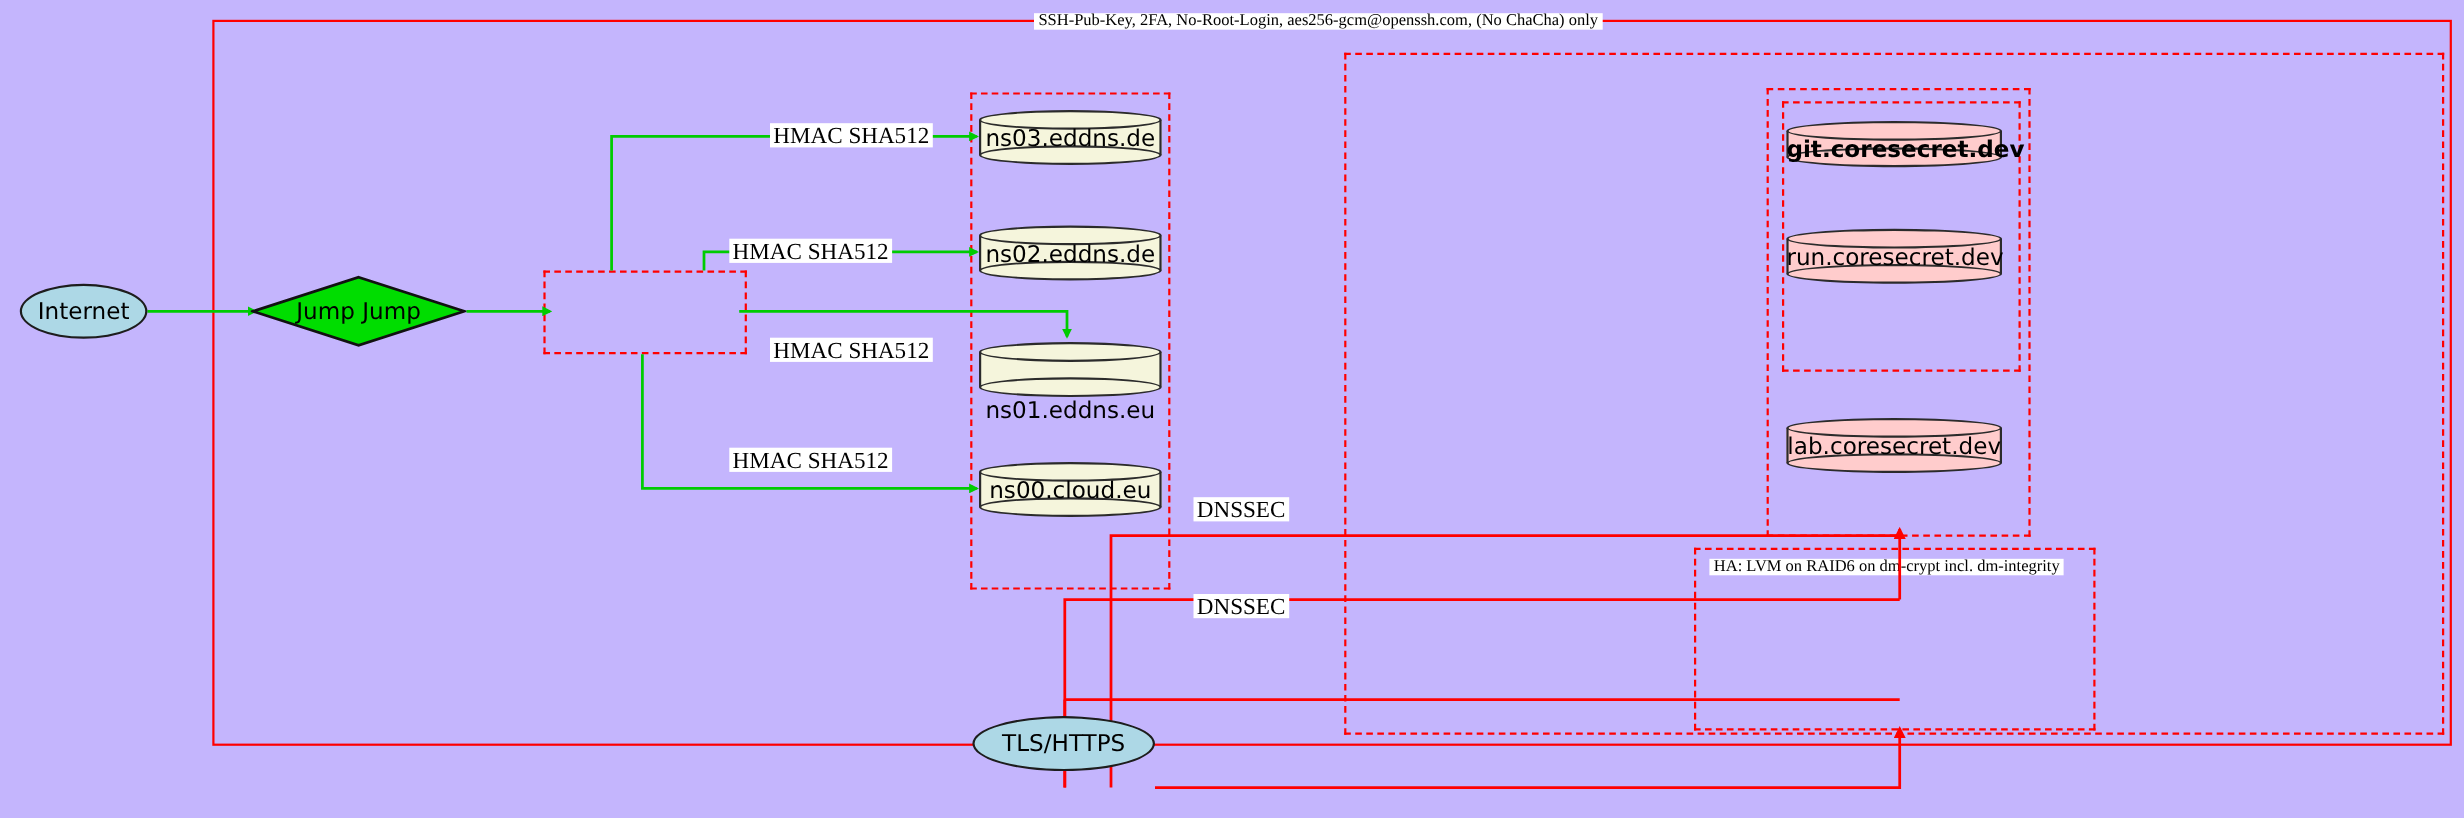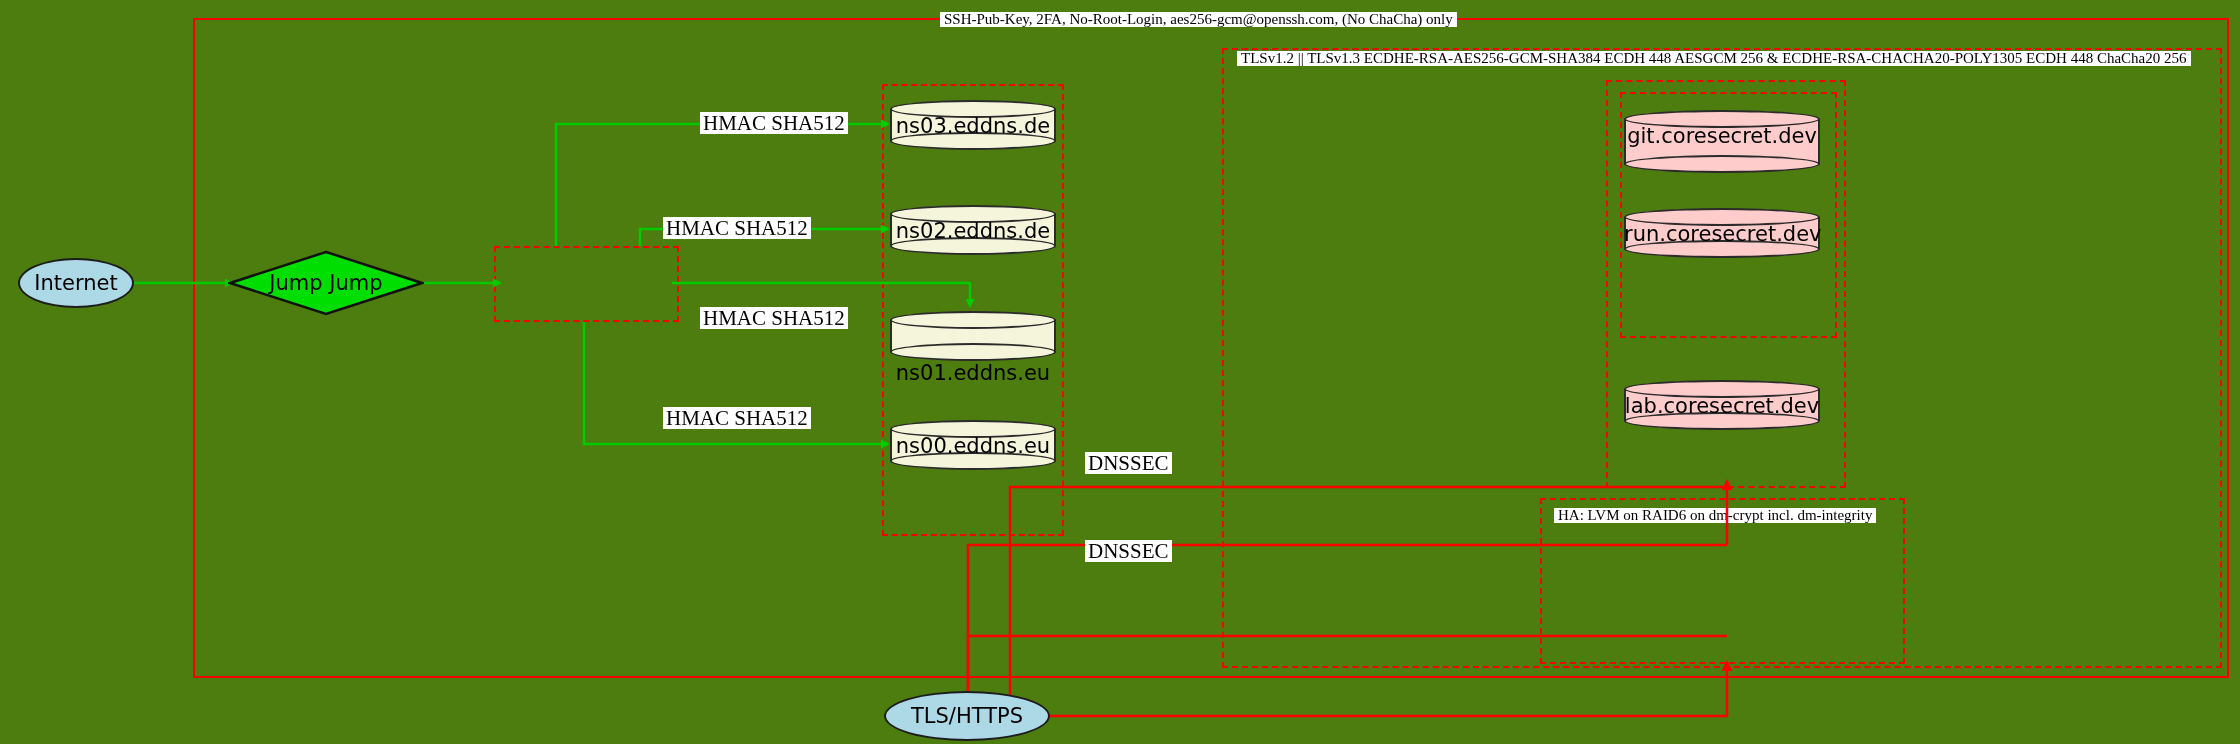--- a/index.html
+++ b/index.html
@@ -8,21 +8,21 @@
     background: #ffffff;
   }
   body {
     font-family: "Liberation Sans", sans-serif;
   }
   #stage {
     position: relative;
     width: 2240px;
     height: 744px;
     overflow: hidden;
-    background: #4d7c0f;
+    background: #c4b5fd;
   }
   #edges {
     position: absolute;
     left: 0; top: 0;
     width: 2240px;
     height: 744px;
     pointer-events: none;
   }
 
   
@@ -123,21 +123,20 @@
 </style>
 </head>
 <body>
 
 <div id="stage">
 
   <div class="cluster solid" style="left:193px; top:18px; width:2036px; height:660px;"></div>
   <div class="cluster-label" style="left:940px; top:12px;">SSH-Pub-Key, 2FA, No-Root-Login, aes256-gcm@openssh.com, (No ChaCha) only</div>
 
   <div class="cluster dashed" style="left:1222px; top:48px; width:1000px; height:620px;"></div>
-  <div class="cluster-label" style="left:1237px; top:51px;">TLSv1.2 || TLSv1.3 ECDHE-RSA-AES256-GCM-SHA384 ECDH 448 AESGCM 256 &amp; ECDHE-RSA-CHACHA20-POLY1305 ECDH 448 ChaCha20 256</div>
 
   <div class="cluster dashed" style="left:494px; top:246px; width:185px; height:76px;"></div>
 
   <div class="cluster dashed" style="left:882px; top:84px; width:182px; height:452px;"></div>
 
   <div class="cluster dashed" style="left:1606px; top:80px; width:240px; height:408px;"></div>
   <div class="cluster dashed" style="left:1620px; top:92px; width:217px; height:246px;"></div>
 
   <div class="cluster dashed" style="left:1540px; top:498px; width:365px; height:166px;"></div>
   <div class="cluster-label" style="left:1554px; top:508px;">HA: LVM on RAID6 on dm-crypt incl. dm-integrity</div>
@@ -221,24 +220,24 @@
     </div>
     <div class="lbl" style="top:14px; z-index:5;margin-top:36px;">ns01.eddns.eu</div>
   </div>
 
   <div class="node" style="left:890px; top:420px; width:166px; height:50px;">
     <div class="cyl">
       <div class="body" style="background:#f5f5dc;"></div>
       <div class="bot" style="background:#f5f5dc;"></div>
       <div class="top" style="background:#f5f5dc;"></div>
     </div>
-    <div class="lbl" style="top:14px; z-index:5;">ns00.eddns.eu</div>
-  </div>
-
-  <div class="node" style="left:1624px; top:110px; width:196px; height:63px;">
+    <div class="lbl" style="top:14px; z-index:5;">ns00.cloud.eu</div>
+  </div>
+
+  <div class="node" style="left:1624px; top:110px; width:196px; height:42px;font-weight:bold;">
     <div class="cyl">
       <div class="body" style="background:#ffcccc;"></div>
       <div class="bot" style="background:#ffcccc;"></div>
       <div class="top" style="background:#ffcccc;"></div>
     </div>
     <div class="lbl" style="top:14px; z-index:5;">git.coresecret.dev</div>
   </div>
 
   <div class="node" style="left:1624px; top:380px; width:196px; height:50px;">
     <div class="cyl">
@@ -252,18 +251,18 @@
   <div class="node" style="left:1624px; top:208px; width:196px; height:50px;">
     <div class="cyl">
       <div class="body" style="background:#ffcccc;"></div>
       <div class="bot" style="background:#ffcccc;"></div>
       <div class="top" style="background:#ffcccc;"></div>
     </div>
     <div class="lbl" style="top:14px; z-index:5;">run.coresecret.dev</div>
   </div>
 
 
-  <div class="node" style="left:884px; top:691px; width:166px; height:50px;">
+  <div class="node" style="left:884px; top:651px; width:166px; height:50px;">
     <div class="ellipse" style="background:#add8e6;"></div>
     <div class="lbl" style="top:13px;">TLS/HTTPS</div>
   </div>
 
 </div>
 
 </body></html>

